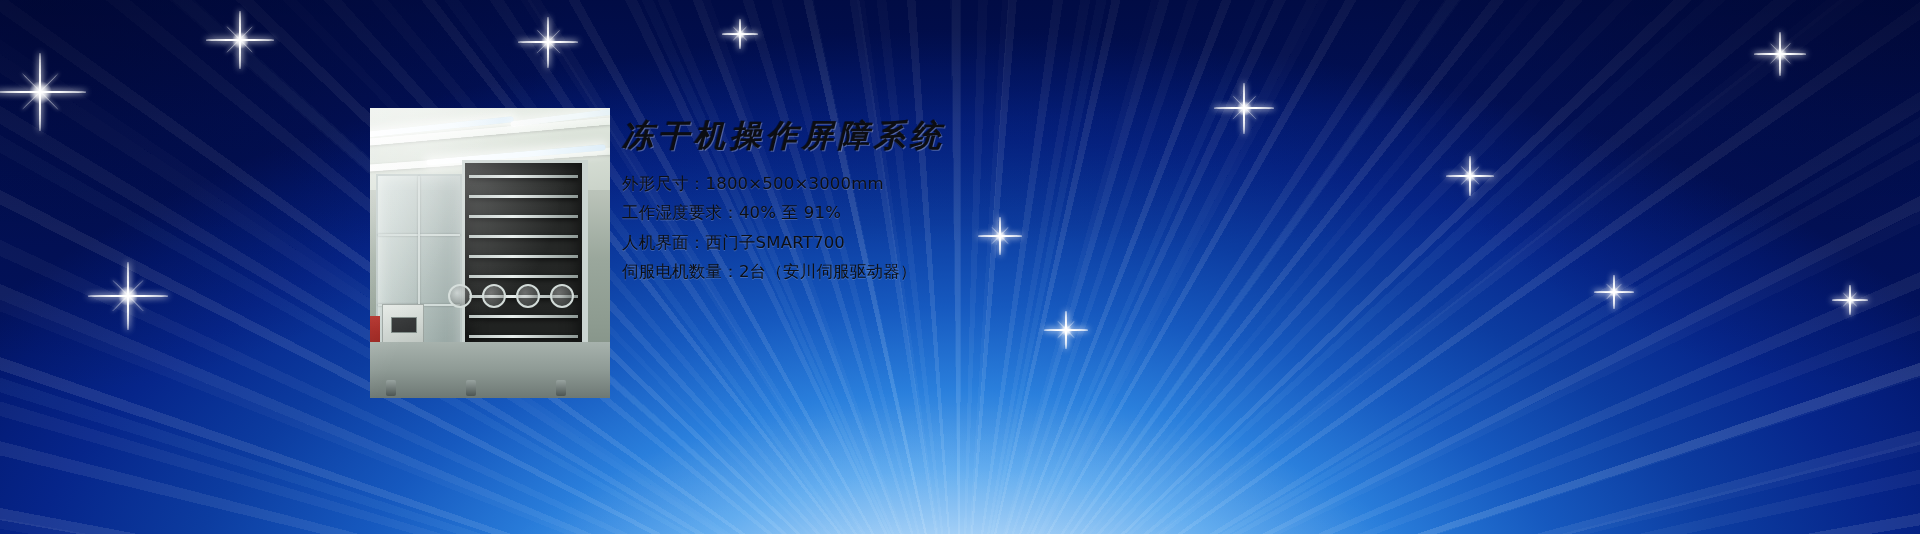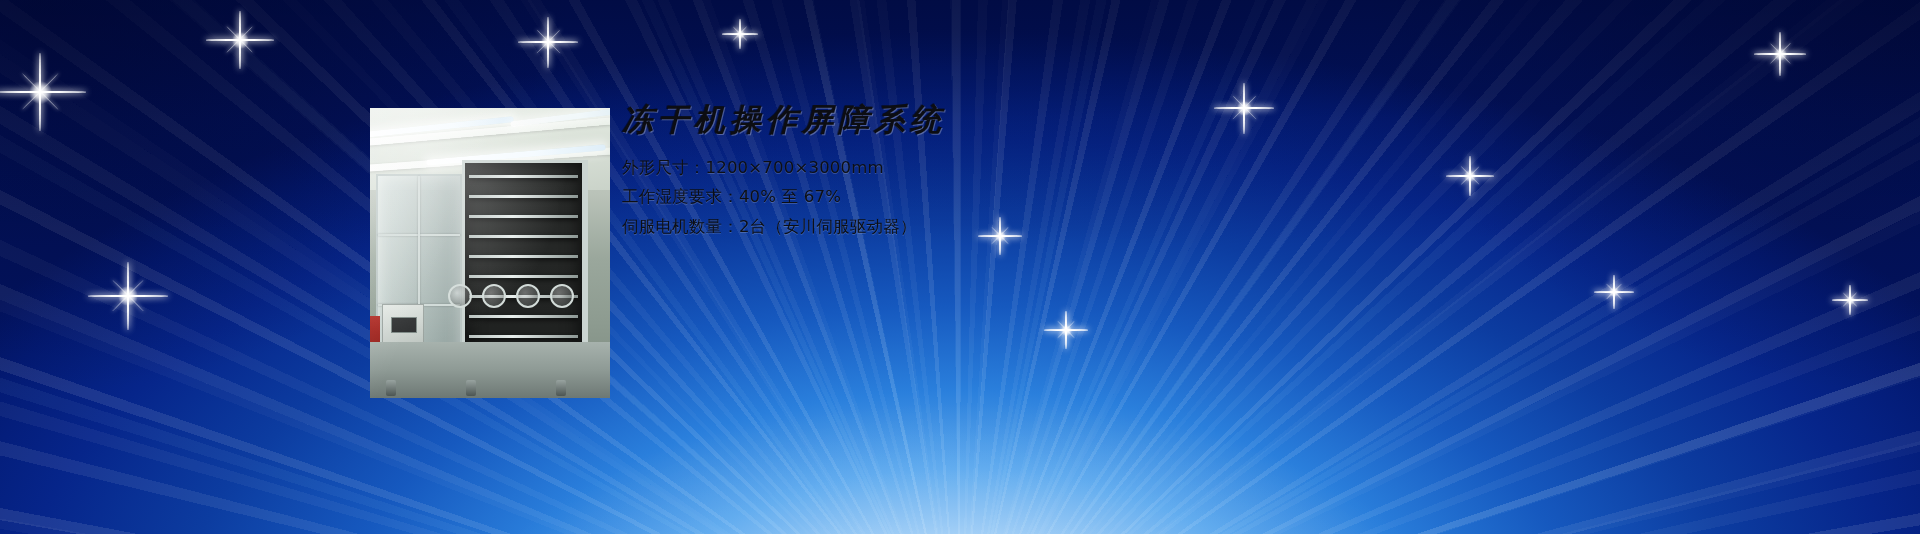--- a/index.html
+++ b/index.html
@@ -204,21 +204,21 @@
     background:
       linear-gradient(115deg, rgba(255,255,255,.22) 0%, rgba(255,255,255,0) 38%),
       radial-gradient(ellipse at 22% 14%, rgba(255,255,255,.38), rgba(255,255,255,0) 55%);
     pointer-events: none;
   }
 
   
   .content {
     position: absolute;
     left: 622px;
-    top: 104px;
+    top: 120px;
     width: 640px;
   }
   .title {
     font-family: "DejaVu Serif", "Liberation Serif", serif;
     font-size: 31px;
     font-weight: 700;
     font-style: italic;
     color: #0c0d12;
     letter-spacing: 5px;
     line-height: 1;
@@ -378,19 +378,20 @@
     <div class="foot" style="left:96px;"></div>
     <div class="foot" style="left:186px;"></div>
 
     <div class="sheen"></div>
   </div>
 
   <div class="content">
     <div class="title">冻干机操作屏障系统</div>
 
     <ul class="specs">
-      <li class="spec-line">外形尺寸：1200×700×3000mm</li>
-      <li class="spec-line">工作湿度要求：40% 至 67%</li>
+      <li class="spec-line">外形尺寸：1800×500×3000mm</li>
+      <li class="spec-line">工作湿度要求：40% 至 91%</li>
+      <li class="spec-line">人机界面：西门子SMART700</li>
       <li class="spec-line">伺服电机数量：2台（安川伺服驱动器）</li>
     </ul>
   </div>
 
 </div>
 
 </body></html>

